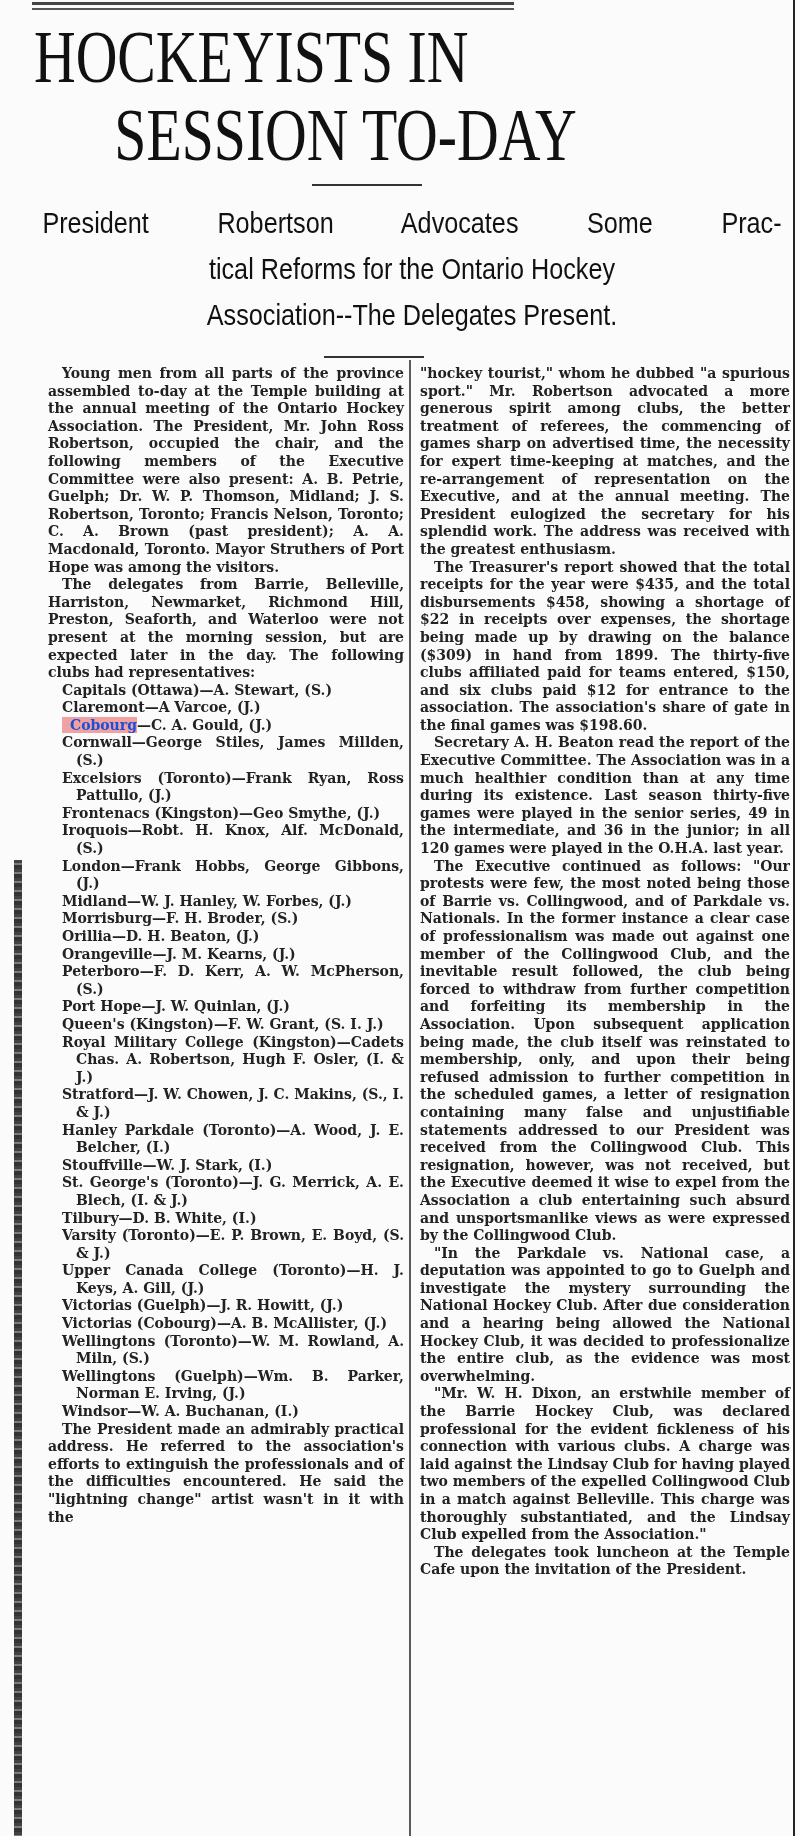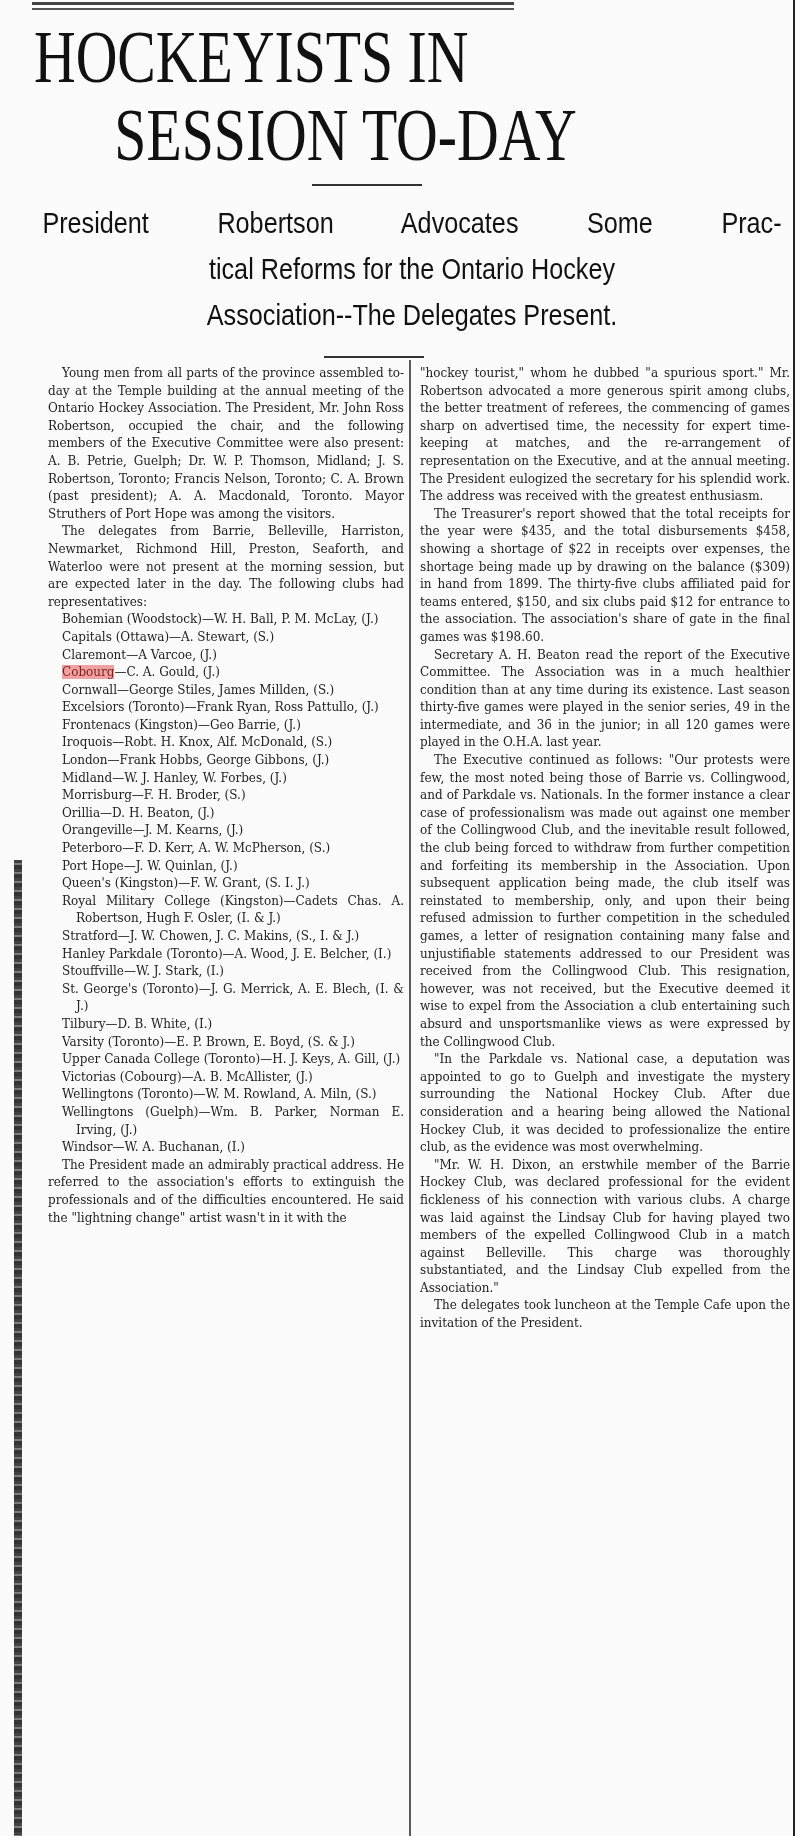--- a/index.html
+++ b/index.html
@@ -37,30 +37,30 @@
     position: absolute; left: 18px; top: 200px; width: 760px;
     font-family: "Liberation Sans", sans-serif;
     font-size: 30px; line-height: 46px; text-align: center; color: #111;
     transform: scaleX(0.84); transform-origin: center top;
   }
   .deck .dl { display: block; white-space: nowrap; }
   .deck .dl1 { text-align: justify; text-align-last: justify; width: 880px; margin-left: -60px; }
 
   .col {
     position: absolute; top: 365px;
-    font-family: "DejaVu Serif", serif; font-weight: normal;
-    font-size: 12px; line-height: 17.6px; color: #222;
+    font-family: "DejaVu Serif", serif; font-weight: bold;
+    font-size: 14px; line-height: 17.6px; color: #222;
     text-align: justify; hyphens: manual;
   }
   .col-left { left: 34px; width: 356px; }
   .col-right { left: 406px; width: 370px; }
   .col p { margin: 0; text-indent: 14px; }
   .col .club { margin: 0; padding-left: 14px; text-indent: -14px; margin-left: 14px; }
   .club-name { }
-  .highlight { background: rgba(232, 90, 90, 0.55); color: #7f1d1d; }
+  .highlight { background: rgba(232, 90, 90, 0.55); color: #1d4ed8; padding-left: 8px; }
 </style>
 </head>
 <body>
 
 <div class="page">
   <div class="left-edge"></div>
   <div class="top-rule"></div>
   <div class="top-rule2"></div>
   <div class="right-rule"></div>
   <div class="col-rule"></div>
@@ -77,44 +77,44 @@
     <span class="dl">tical Reforms for the Ontario Hockey</span>
     <span class="dl">Association--The Delegates Present.</span>
   </div>
 
   <div class="short-rule" style="left:310px; top:356px; width:100px;"></div>
 
   <div class="col col-left">
     <p>Young men from all parts of the province assembled to-day at the Temple building at the annual meeting of the Ontario Hockey Association. The President, Mr. John Ross Robertson, occupied the chair, and the following members of the Executive Committee were also present: A. B. Petrie, Guelph; Dr. W. P. Thomson, Midland; J. S. Robertson, Toronto; Francis Nelson, Toronto; C. A. Brown (past president); A. A. Macdonald, Toronto. Mayor Struthers of Port Hope was among the visitors.</p>
     <p>The delegates from Barrie, Belleville, Harriston, Newmarket, Richmond Hill, Preston, Seaforth, and Waterloo were not present at the morning session, but are expected later in the day. The following clubs had representatives:</p>
     <div id="club-list">
-        <p class="club"><span class="club-name">Bohemian (Woodstock)</span><span>—W. H. Ball, P. M. McLay, (J.)</span></p>
         <p class="club"><span class="club-name">Capitals (Ottawa)</span><span>—A. Stewart, (S.)</span></p>
         <p class="club"><span class="club-name">Claremont</span><span>—A Varcoe, (J.)</span></p>
         <p class="club"><span class="club-name highlight">Cobourg</span><span>—C. A. Gould, (J.)</span></p>
         <p class="club"><span class="club-name">Cornwall</span><span>—George Stiles, James Millden, (S.)</span></p>
         <p class="club"><span class="club-name">Excelsiors (Toronto)</span><span>—Frank Ryan, Ross Pattullo, (J.)</span></p>
-        <p class="club"><span class="club-name">Frontenacs (Kingston)</span><span>—Geo Barrie, (J.)</span></p>
+        <p class="club"><span class="club-name">Frontenacs (Kingston)</span><span>—Geo Smythe, (J.)</span></p>
         <p class="club"><span class="club-name">Iroquois</span><span>—Robt. H. Knox, Alf. McDonald, (S.)</span></p>
         <p class="club"><span class="club-name">London</span><span>—Frank Hobbs, George Gibbons, (J.)</span></p>
         <p class="club"><span class="club-name">Midland</span><span>—W. J. Hanley, W. Forbes, (J.)</span></p>
         <p class="club"><span class="club-name">Morrisburg</span><span>—F. H. Broder, (S.)</span></p>
         <p class="club"><span class="club-name">Orillia</span><span>—D. H. Beaton, (J.)</span></p>
         <p class="club"><span class="club-name">Orangeville</span><span>—J. M. Kearns, (J.)</span></p>
         <p class="club"><span class="club-name">Peterboro</span><span>—F. D. Kerr, A. W. McPherson, (S.)</span></p>
         <p class="club"><span class="club-name">Port Hope</span><span>—J. W. Quinlan, (J.)</span></p>
         <p class="club"><span class="club-name">Queen's (Kingston)</span><span>—F. W. Grant, (S. I. J.)</span></p>
         <p class="club"><span class="club-name">Royal Military College (Kingston)</span><span>—Cadets Chas. A. Robertson, Hugh F. Osler, (I. &amp; J.)</span></p>
         <p class="club"><span class="club-name">Stratford</span><span>—J. W. Chowen, J. C. Makins, (S., I. &amp; J.)</span></p>
         <p class="club"><span class="club-name">Hanley Parkdale (Toronto)</span><span>—A. Wood, J. E. Belcher, (I.)</span></p>
         <p class="club"><span class="club-name">Stouffville</span><span>—W. J. Stark, (I.)</span></p>
         <p class="club"><span class="club-name">St. George's (Toronto)</span><span>—J. G. Merrick, A. E. Blech, (I. &amp; J.)</span></p>
         <p class="club"><span class="club-name">Tilbury</span><span>—D. B. White, (I.)</span></p>
         <p class="club"><span class="club-name">Varsity (Toronto)</span><span>—E. P. Brown, E. Boyd, (S. &amp; J.)</span></p>
         <p class="club"><span class="club-name">Upper Canada College (Toronto)</span><span>—H. J. Keys, A. Gill, (J.)</span></p>
+        <p class="club"><span class="club-name">Victorias (Guelph)</span><span>—J. R. Howitt, (J.)</span></p>
         <p class="club"><span class="club-name">Victorias (Cobourg)</span><span>—A. B. McAllister, (J.)</span></p>
         <p class="club"><span class="club-name">Wellingtons (Toronto)</span><span>—W. M. Rowland, A. Miln, (S.)</span></p>
         <p class="club"><span class="club-name">Wellingtons (Guelph)</span><span>—Wm. B. Parker, Norman E. Irving, (J.)</span></p>
         <p class="club"><span class="club-name">Windsor</span><span>—W. A. Buchanan, (I.)</span></p>
       </div>
     <p>The President made an admirably practical address. He referred to the association's efforts to extinguish the professionals and of the difficulties encountered. He said the "lightning change" artist wasn't in it with the</p>
   </div>
 
   <div class="col col-right">
     <p style="text-indent:0">"hockey tourist," whom he dubbed "a spurious sport." Mr. Robertson advocated a more generous spirit among clubs, the better treatment of referees, the commencing of games sharp on advertised time, the necessity for expert time-keeping at matches, and the re-arrangement of representation on the Executive, and at the annual meeting. The President eulogized the secretary for his splendid work. The address was received with the greatest enthusiasm.</p>

